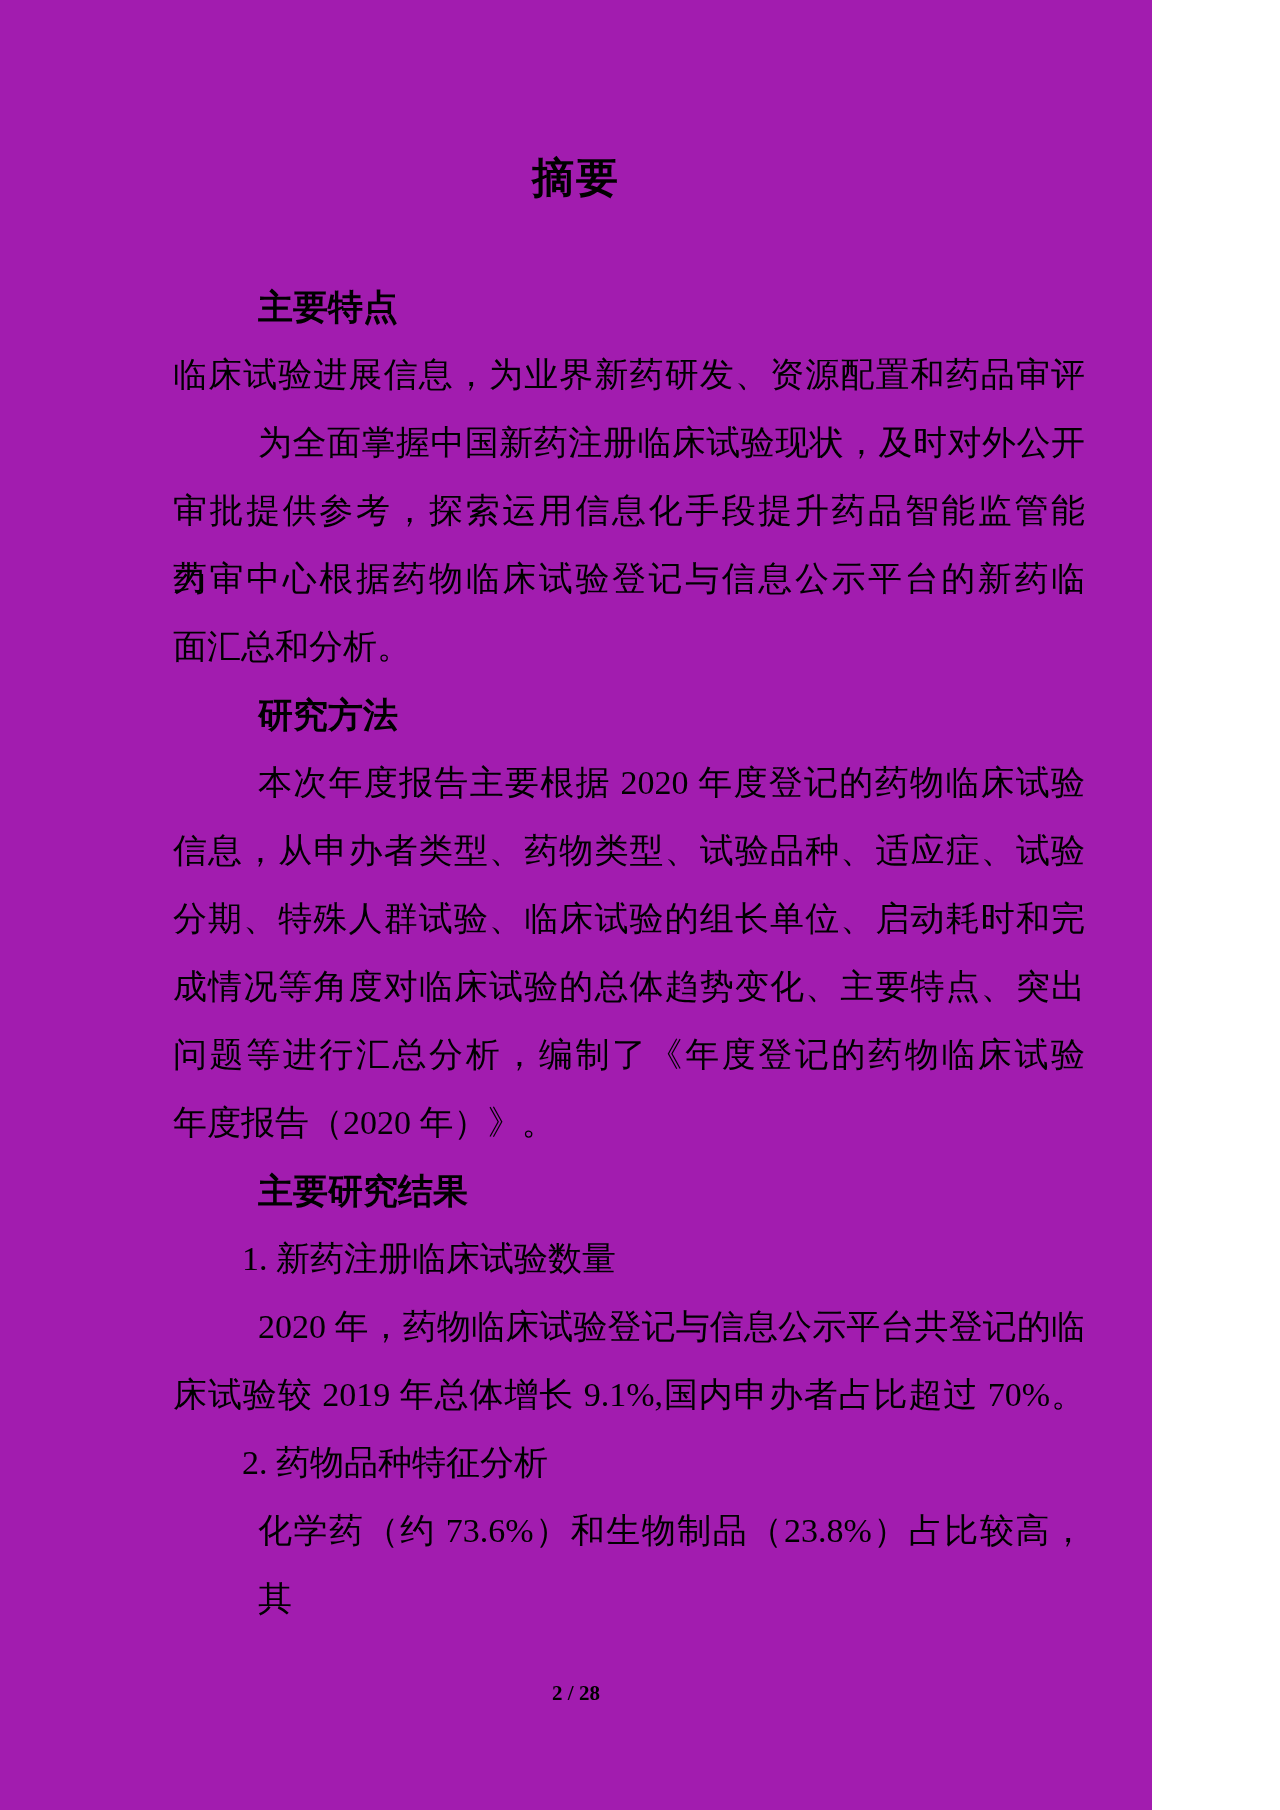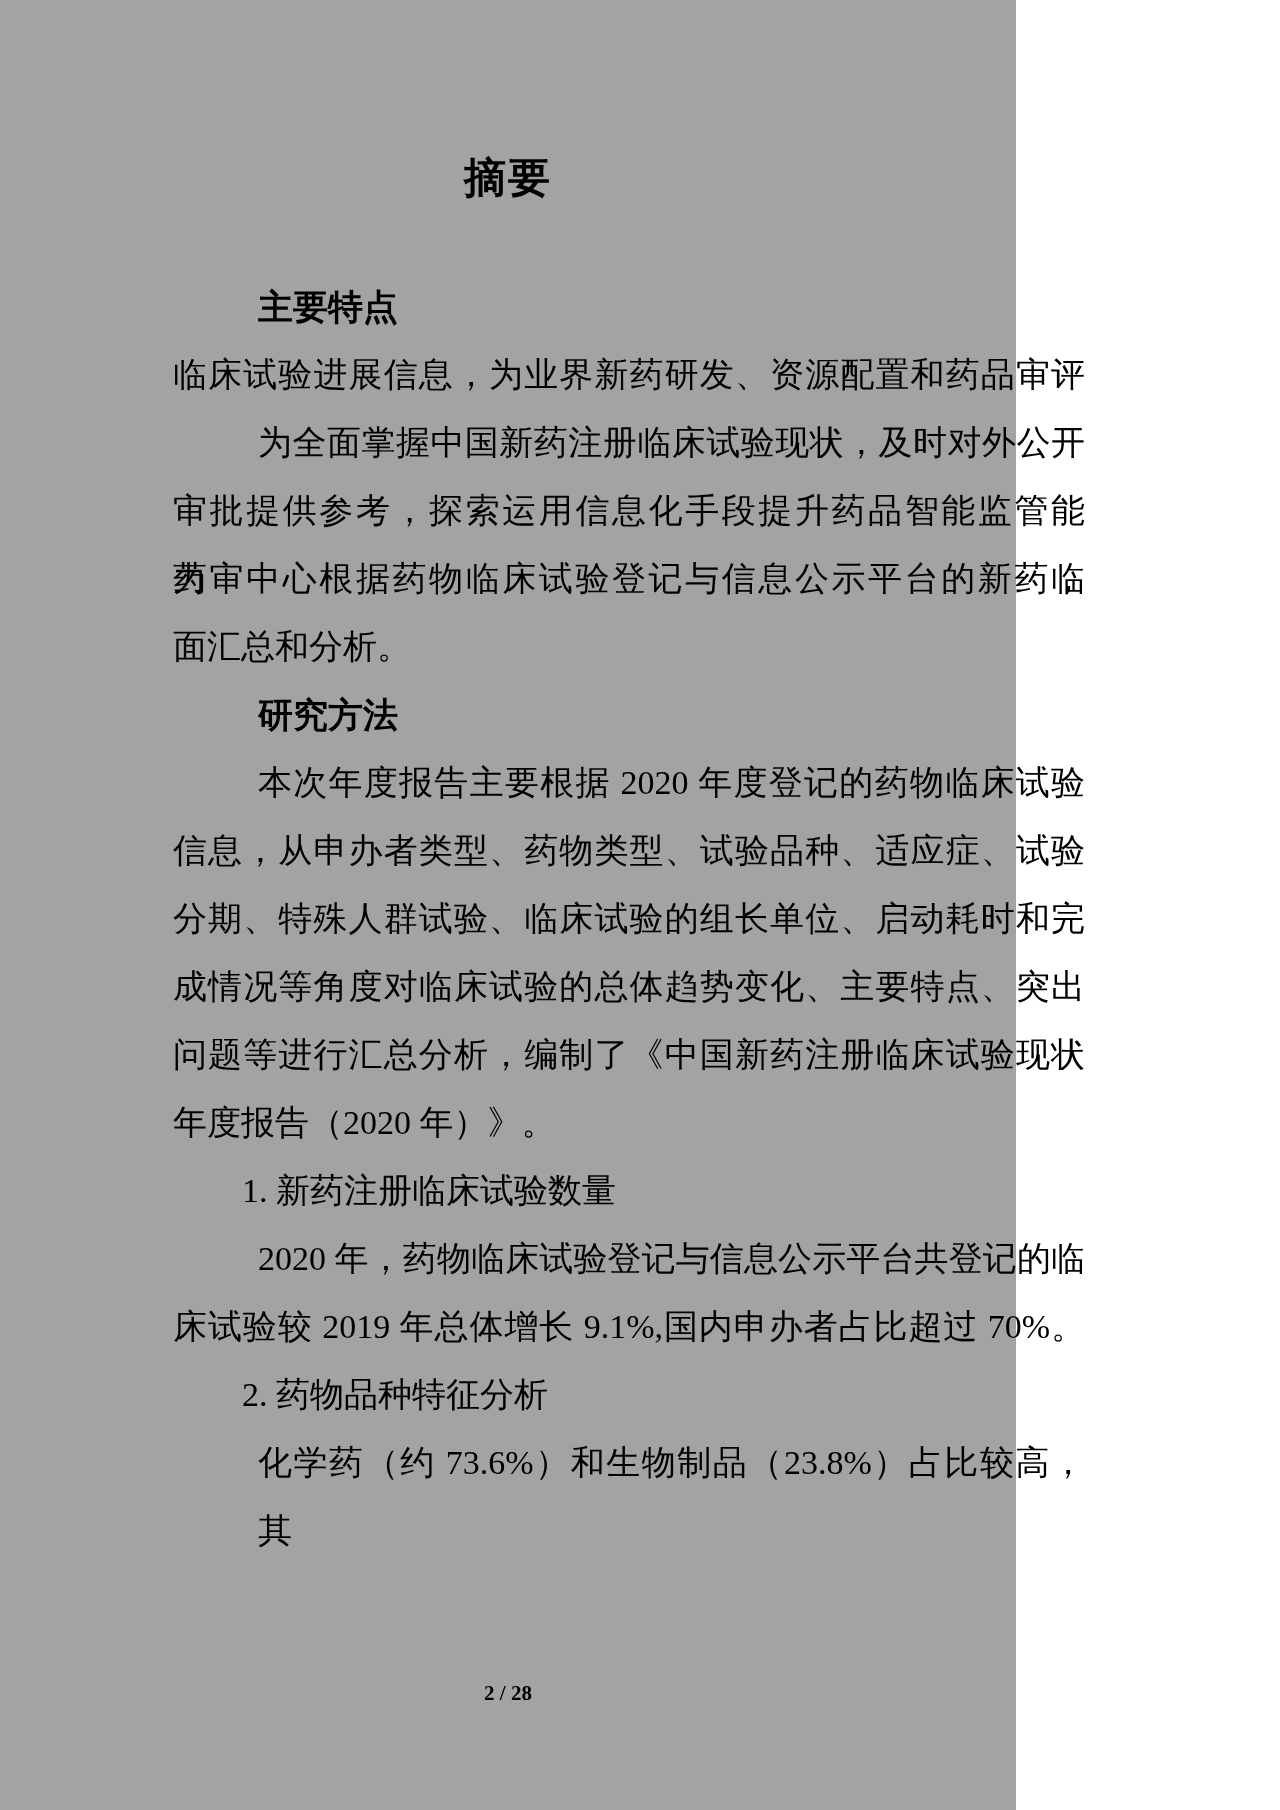--- a/index.html
+++ b/index.html
@@ -1,21 +1,21 @@
 <!DOCTYPE html>
 <html><head>
 <meta charset="utf-8">
 <style>
   html,body{margin:0;padding:0;}
   body{
     width:1280px;height:1810px;position:relative;background:#ffffff;color:#000000;
     font-family:"Liberation Serif","DejaVu Serif",serif;
     overflow:hidden;
   }
-  .page{position:absolute;left:0;top:0;width:1016px;height:1810px;background:#a3a3a3;}
+  .page{position:absolute;left:0;top:0;width:1152px;height:1810px;background:#a21caf;}
   .doc-title{
     position:absolute;top:150px;left:0;width:100%;
     text-align:center;font-weight:bold;font-size:42px;line-height:56px;
     font-family:"Liberation Serif","DejaVu Serif",serif;
     letter-spacing:2px;
   }
   .content{position:absolute;left:173px;top:273px;width:912px;}
   .line{height:68px;line-height:68px;font-size:34px;white-space:nowrap;}
   .heading{
     font-family:"Liberation Sans","DejaVu Sans",sans-serif;
@@ -49,23 +49,24 @@
     <div class="line first justify">为全面掌握中国新药注册临床试验现状，及时对外公开</div>
     <div class="line justify">审批提供参考，探索运用信息化手段提升药品智能监管能力，</div>
     <div class="line justify">药审中心根据药物临床试验登记与信息公示平台的新药临</div>
     <div class="line">面汇总和分析。</div>
 
     <div class="line heading">研究方法</div>
     <div class="line first justify">本次年度报告主要根据 2020 年度登记的药物临床试验</div>
     <div class="line justify">信息，从申办者类型、药物类型、试验品种、适应症、试验</div>
     <div class="line justify">分期、特殊人群试验、临床试验的组长单位、启动耗时和完</div>
     <div class="line justify">成情况等角度对临床试验的总体趋势变化、主要特点、突出</div>
-    <div class="line justify">问题等进行汇总分析，编制了《中国新药注册临床试验现状</div>
+    <div class="line justify">问题等进行汇总分析，编制了《年度登记的药物临床试验</div>
     <div class="line">年度报告（2020 年）》。</div>
 
+    <div class="line heading">主要研究结果</div>
 
     <div class="line item">1. 新药注册临床试验数量</div>
     <div class="line first justify">2020 年，药物临床试验登记与信息公示平台共登记的临</div>
     <div class="line justify">床试验较 2019 年总体增长 9.1%,国内申办者占比超过 70%。</div>
 
     <div class="line item">2. 药物品种特征分析</div>
     <div class="line first justify">化学药（约 73.6%）和生物制品（23.8%）占比较高，其</div>
 
   </div>
 

